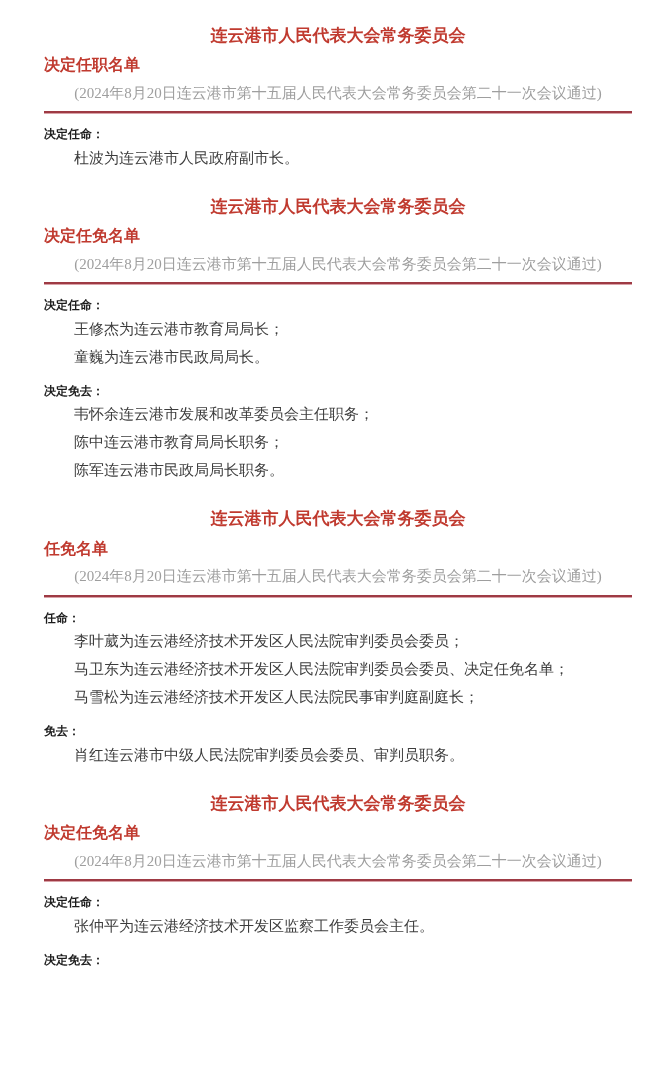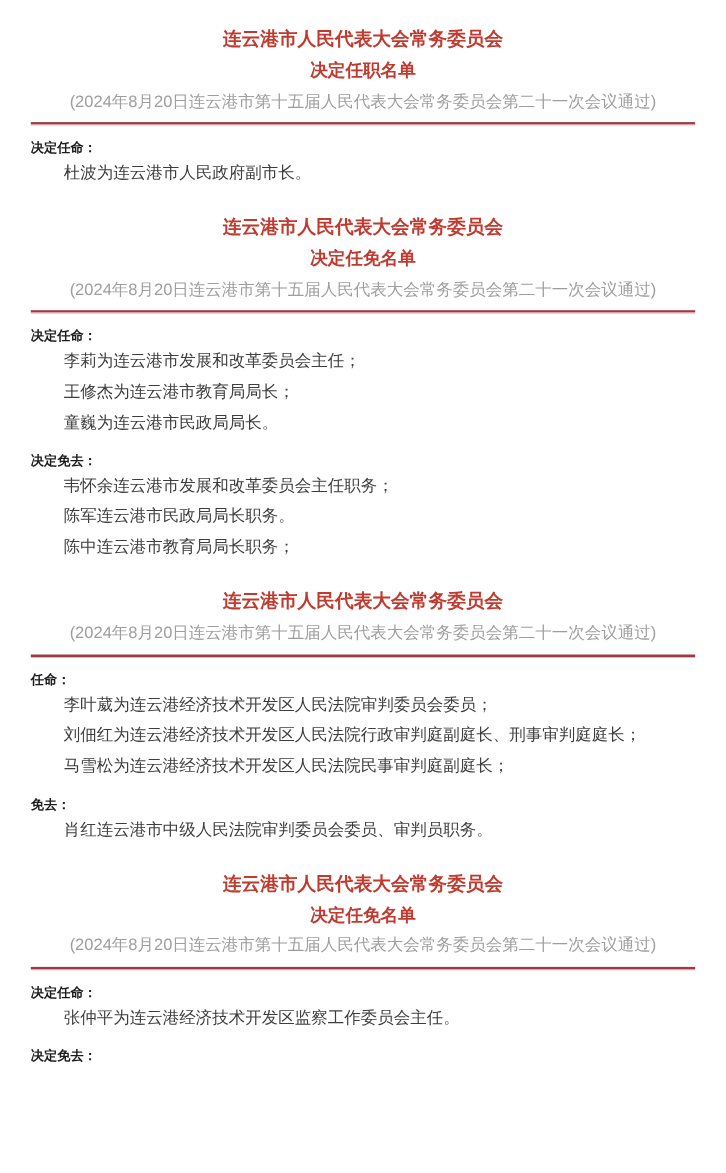--- a/index.html
+++ b/index.html
@@ -7,37 +7,37 @@
     font-family: "Liberation Sans", "DejaVu Sans", sans-serif;
     -webkit-font-smoothing: antialiased;
   }
   .page {
     width: 660px;
     min-height: 1066px;
     box-sizing: border-box;
     padding: 26px 28px 24px 28px;
     background: #ffffff;
   }
-  .section { margin: 0 0 25px 0; }
+  .section { margin: 0 0 25px 16px; font-family: Liberation Serif, serif; }
   .section:last-child { margin-bottom: 0; }
   .org-title {
     margin: 0 0 9px 0;
     font-size: 17px;
     line-height: 1.2;
     font-weight: bold;
     color: #c03a2f;
     text-align: center;
   }
   .list-title {
     margin: 0 0 9px 0;
     font-size: 16px;
     line-height: 1.2;
     font-weight: bold;
     color: #c03a2f;
-    text-align: center;
+    text-align: left;
   }
   .note {
     margin: 0 0 9px 0;
     font-size: 15px;
     line-height: 1.25;
     color: #9e9e9e;
     text-align: center;
   }
   .divider {
     height: 3px;
@@ -72,36 +72,36 @@
     <h3 class="block-label">决定任命：</h3>
     <p class="item">杜波为连云港市人民政府副市长。</p>
   </section>
 
   <section class="section">
     <h1 class="org-title">连云港市人民代表大会常务委员会</h1>
     <h2 class="list-title">决定任免名单</h2>
     <p class="note">(2024年8月20日连云港市第十五届人民代表大会常务委员会第二十一次会议通过)</p>
     <div class="divider"></div>
     <h3 class="block-label">决定任命：</h3>
-    <p class="item">李莉为连云港市发展和改革委员会主任；</p>
     <p class="item">王修杰为连云港市教育局局长；</p>
     <p class="item">童巍为连云港市民政局局长。</p>
     <h3 class="block-label">决定免去：</h3>
     <p class="item">韦怀余连云港市发展和改革委员会主任职务；</p>
+    <p class="item">陈中连云港市教育局局长职务；</p>
     <p class="item">陈军连云港市民政局局长职务。</p>
-    <p class="item">陈中连云港市教育局局长职务；</p>
   </section>
 
   <section class="section">
     <h1 class="org-title">连云港市人民代表大会常务委员会</h1>
+    <h2 class="list-title">任免名单</h2>
     <p class="note">(2024年8月20日连云港市第十五届人民代表大会常务委员会第二十一次会议通过)</p>
     <div class="divider"></div>
     <h3 class="block-label">任命：</h3>
     <p class="item">李叶葳为连云港经济技术开发区人民法院审判委员会委员；</p>
-    <p class="item">刘佃红为连云港经济技术开发区人民法院行政审判庭副庭长、刑事审判庭庭长；</p>
+    <p class="item">马卫东为连云港经济技术开发区人民法院审判委员会委员、决定任免名单；</p>
     <p class="item">马雪松为连云港经济技术开发区人民法院民事审判庭副庭长；</p>
     <h3 class="block-label">免去：</h3>
     <p class="item">肖红连云港市中级人民法院审判委员会委员、审判员职务。</p>
   </section>
 
   <section class="section">
     <h1 class="org-title">连云港市人民代表大会常务委员会</h1>
     <h2 class="list-title">决定任免名单</h2>
     <p class="note">(2024年8月20日连云港市第十五届人民代表大会常务委员会第二十一次会议通过)</p>
     <div class="divider"></div>

